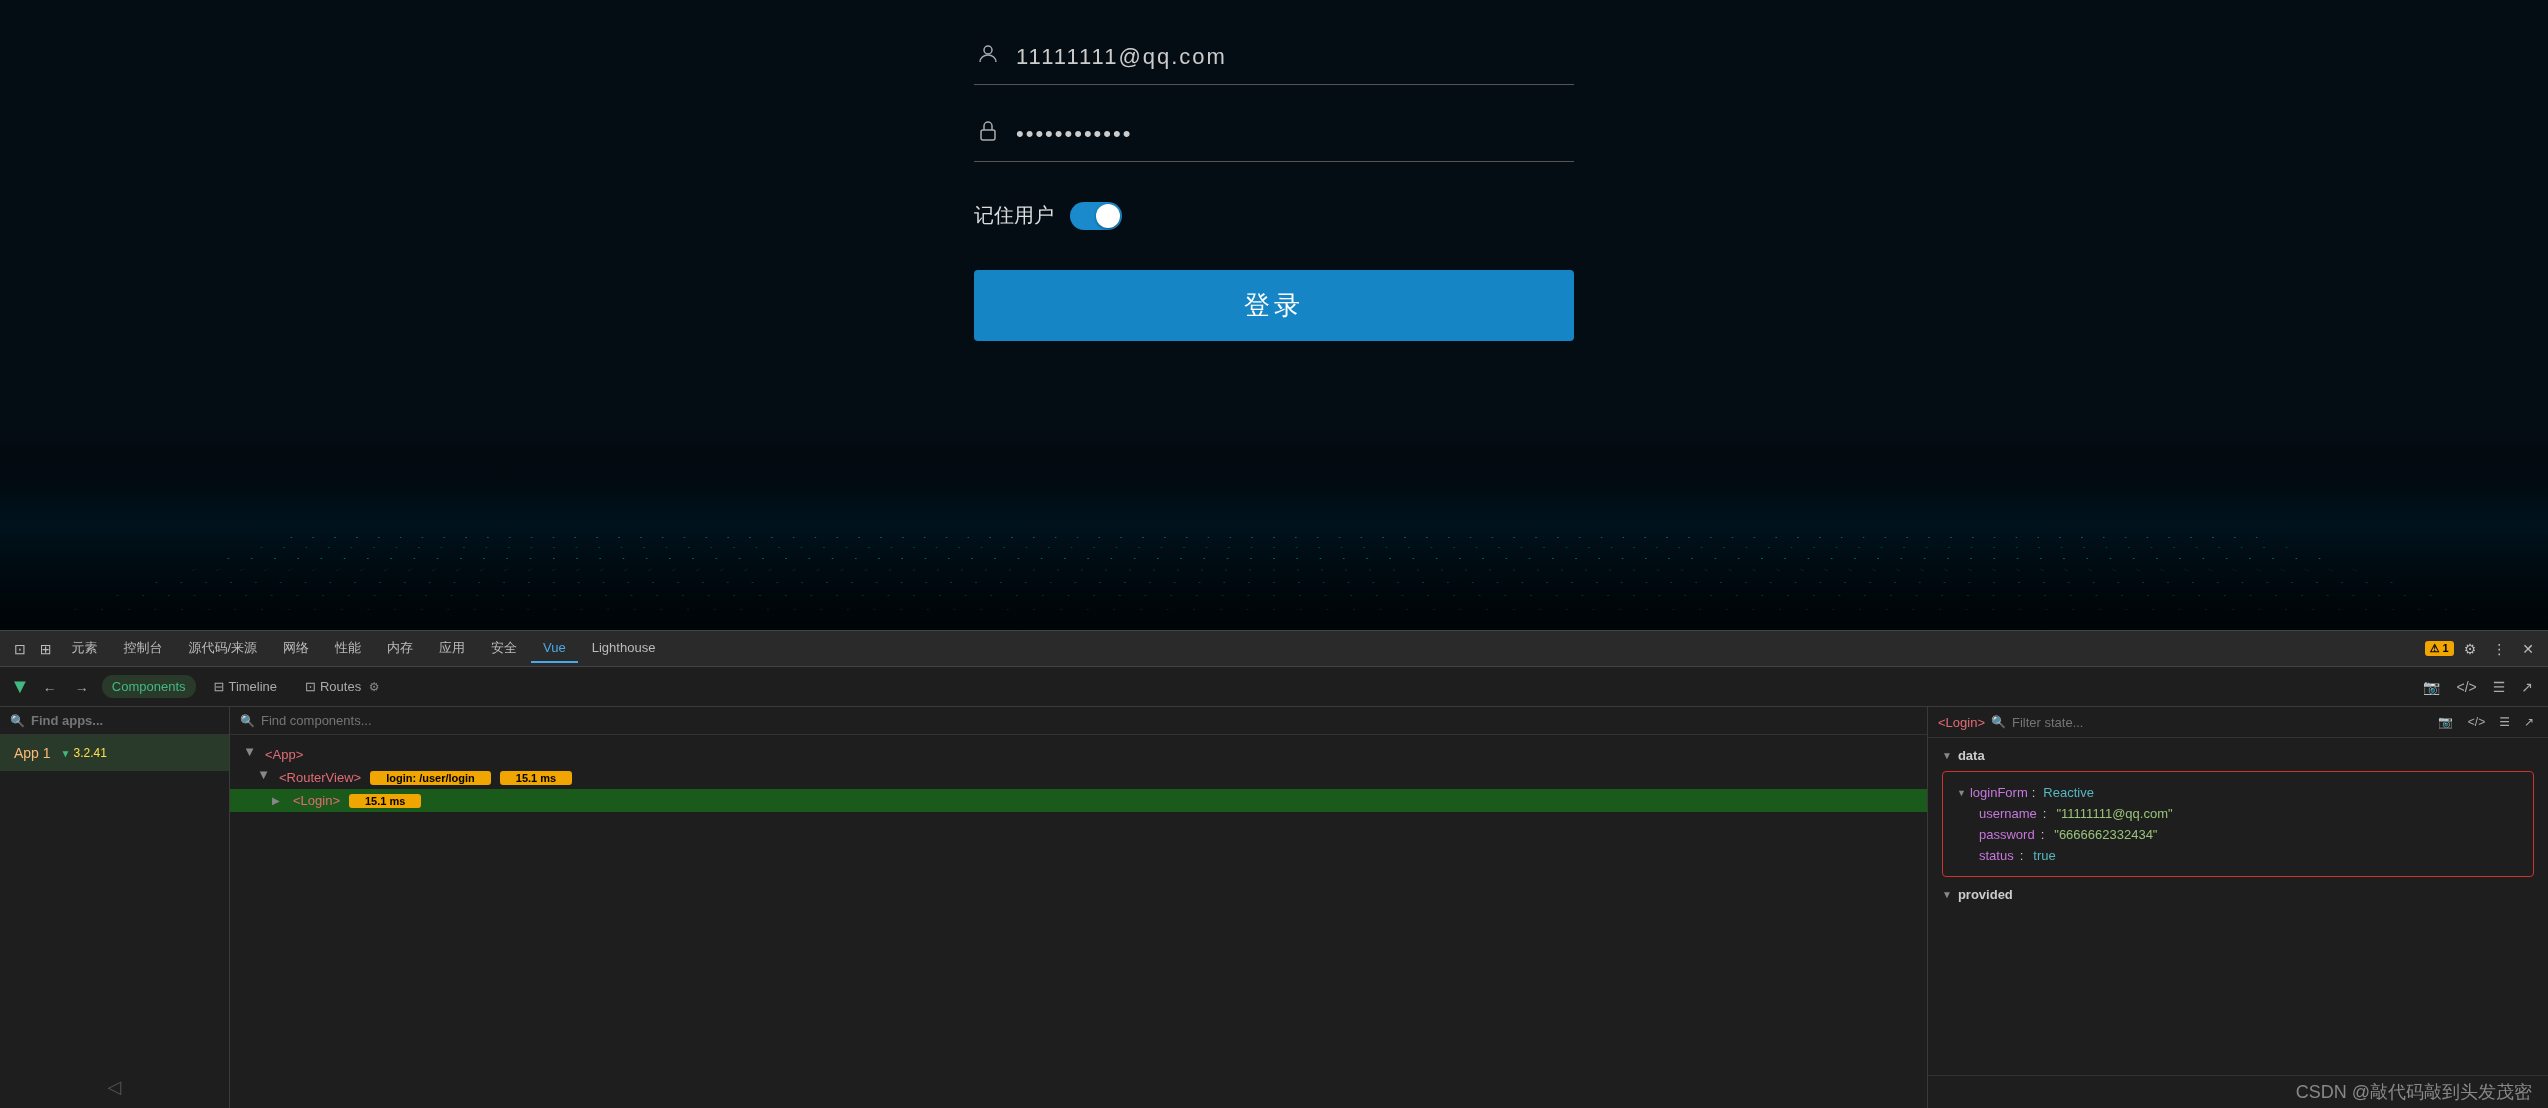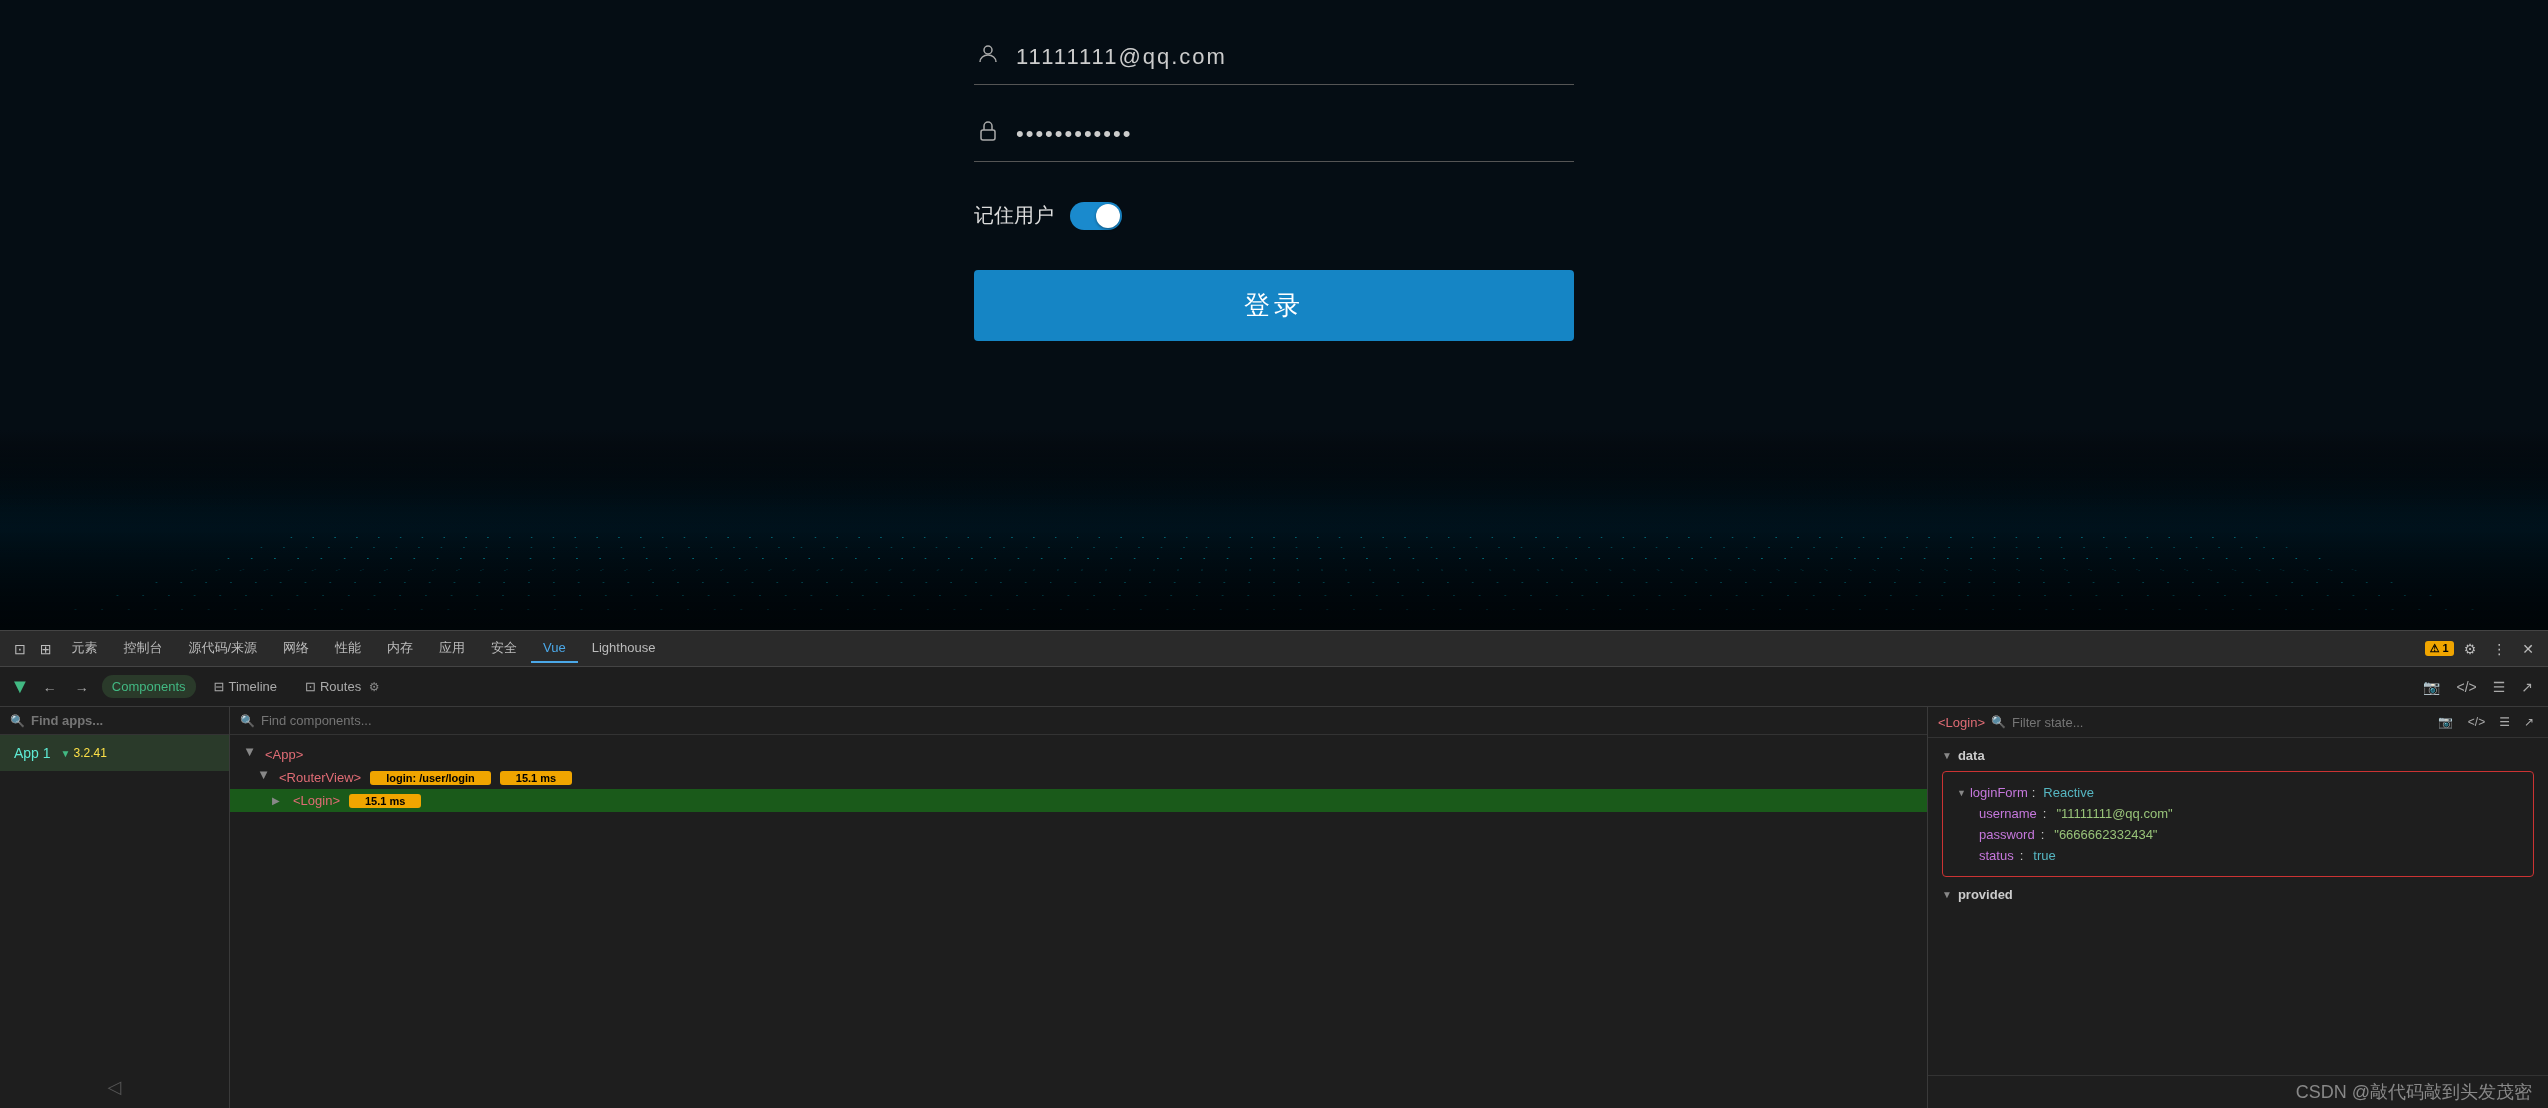--- a/index.html
+++ b/index.html
@@ -235,21 +235,21 @@
       font-weight: bold;
     }
     .app-item {
       display: flex;
       align-items: center;
       padding: 10px 14px;
       cursor: pointer;
       gap: 10px;
       background: #2a3a2a;
     }
-    .app-item-name { color: #5eead4; font-size: 14px; }
+    .app-item-name { color: #fdba74; font-size: 14px; }
     .app-item-version { color: #fde047; font-size: 12px; }
     .vue-version-badge {
       display: flex;
       align-items: center;
       gap: 3px;
       color: #42b983;
     }
     .vue-down-arrow { color: #42b983; font-size: 10px; }
 
     

